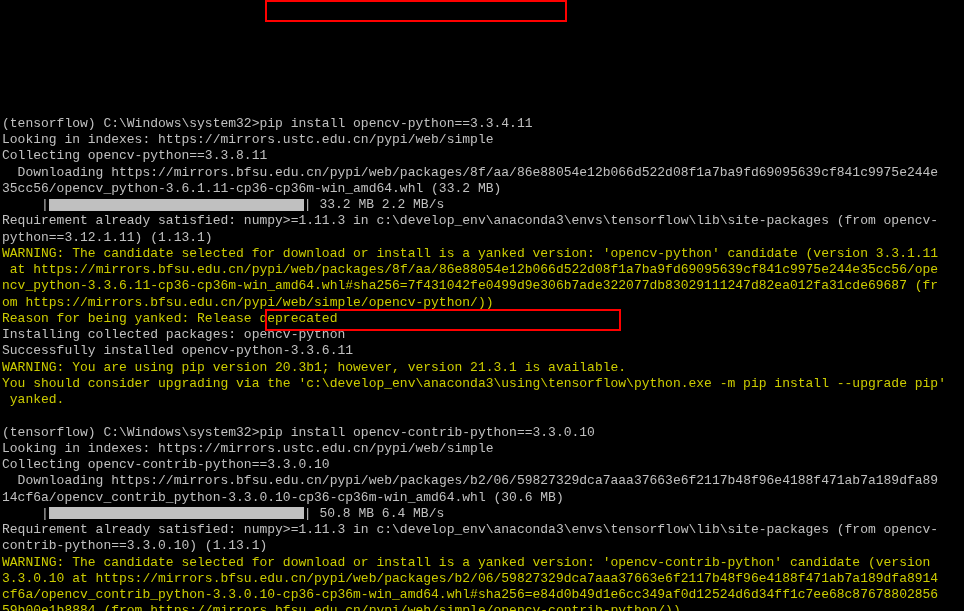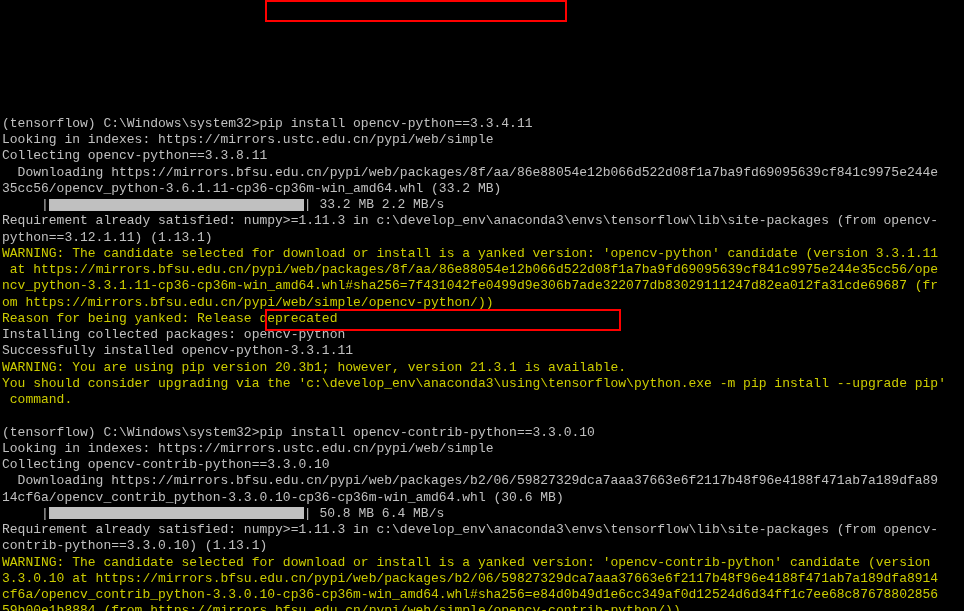--- a/index.html
+++ b/index.html
@@ -44,28 +44,28 @@
 <div><span class="gray"><span>(tensorflow) C:\Windows\system32&gt;</span><span>pip install opencv-python==3.3.4.11</span>
 <span>Looking in indexes: https://mirrors.ustc.edu.cn/pypi/web/simple</span>
 <span>Collecting opencv-python==3.3.8.11</span>
 <span>  Downloading https://mirrors.bfsu.edu.cn/pypi/web/packages/8f/aa/86e88054e12b066d522d08f1a7ba9fd69095639cf841c9975e244e</span>
 <span>35cc56/opencv_python-3.6.1.11-cp36-cp36m-win_amd64.whl (33.2 MB)</span>
 <span>     |</span><span class="prog-bar prog-filled"></span><span>|</span><span> 33.2 MB 2.2 MB/s</span>
 <span>Requirement already satisfied: numpy&gt;=1.11.3 in c:\develop_env\anaconda3\envs\tensorflow\lib\site-packages (from opencv-</span>
 <span>python==3.12.1.11) (1.13.1)</span>
 </span><span class="yellow"><span>WARNING: The candidate selected for download or install is a yanked version: 'opencv-python' candidate (version 3.3.1.11</span>
 <span> at https://mirrors.bfsu.edu.cn/pypi/web/packages/8f/aa/86e88054e12b066d522d08f1a7ba9fd69095639cf841c9975e244e35cc56/ope</span>
-<span>ncv_python-3.3.1.11-cp36-cp36m-win_amd64.whl#sha256=7f431042fe0499d9e306b7ade322077db83029111247d82ea012fa31cde69687 (fr</span>
+<span>ncv_python-3.3.6.11-cp36-cp36m-win_amd64.whl#sha256=7f431042fe0499d9e306b7ade322077db83029111247d82ea012fa31cde69687 (fr</span>
 <span>om https://mirrors.bfsu.edu.cn/pypi/web/simple/opencv-python/))</span>
 <span>Reason for being yanked: Release deprecated</span>
 </span><span class="gray"><span>Installing collected packages: opencv-python</span>
-<span>Successfully installed opencv-python-3.3.1.11</span>
+<span>Successfully installed opencv-python-3.3.6.11</span>
 </span><span class="yellow"><span>WARNING: You are using pip version 20.3b1; however, version 21.3.1 is available.</span>
 <span>You should consider upgrading via the 'c:\develop_env\anaconda3\using\tensorflow\python.exe -m pip install --upgrade pip'</span>
-<span> command.</span>
+<span> yanked.</span>
 </span><span class="gray">
 <span>(tensorflow) C:\Windows\system32&gt;</span><span>pip install opencv-contrib-python==3.3.0.10</span>
 <span>Looking in indexes: https://mirrors.ustc.edu.cn/pypi/web/simple</span>
 <span>Collecting opencv-contrib-python==3.3.0.10</span>
 <span>  Downloading https://mirrors.bfsu.edu.cn/pypi/web/packages/b2/06/59827329dca7aaa37663e6f2117b48f96e4188f471ab7a189dfa89</span>
 <span>14cf6a/opencv_contrib_python-3.3.0.10-cp36-cp36m-win_amd64.whl (30.6 MB)</span>
 <span>     |</span><span class="prog-bar prog-filled"></span><span>|</span><span> 50.8 MB 6.4 MB/s</span>
 <span>Requirement already satisfied: numpy&gt;=1.11.3 in c:\develop_env\anaconda3\envs\tensorflow\lib\site-packages (from opencv-</span>
 <span>contrib-python==3.3.0.10) (1.13.1)</span>
 </span><span class="yellow"><span>WARNING: The candidate selected for download or install is a yanked version: 'opencv-contrib-python' candidate (version </span>

